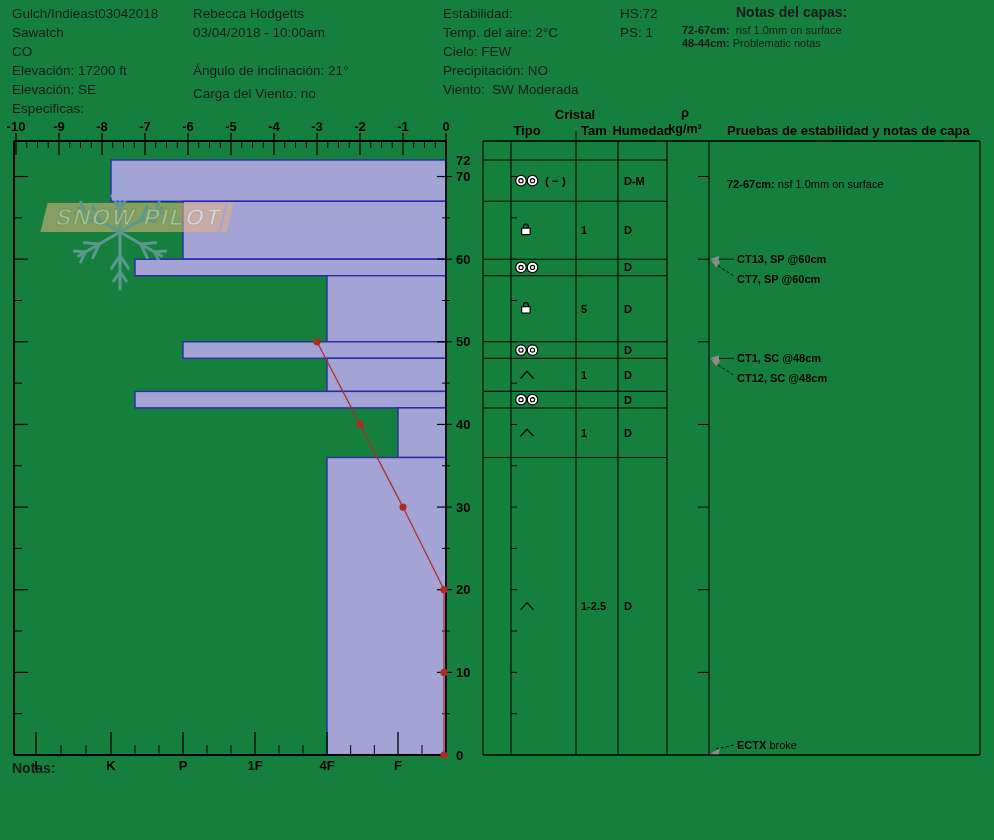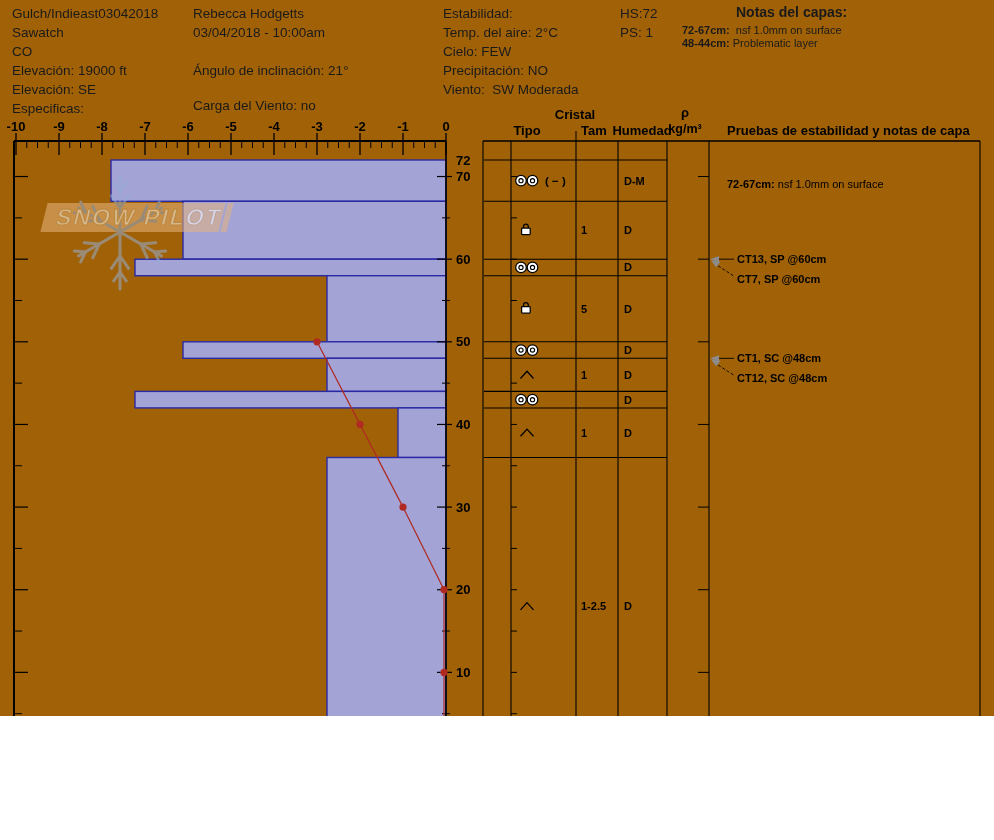--- a/index.html
+++ b/index.html
@@ -1,16 +1,16 @@
 <!DOCTYPE html>
 <html><head>
 <meta charset="utf-8">
 <style>
   html,body{margin:0;padding:0;background:#fff;}
-  #stage{position:relative;width:994px;height:716px;background:#a16207;overflow:hidden;
+  #stage{position:relative;width:994px;height:840px;background:#15803d;overflow:hidden;
          font-family:"Liberation Sans",sans-serif;color:#1a1a1a;}
   .hline{position:absolute;white-space:nowrap;font-size:13.5px;line-height:19px;}
   .hline b{font-weight:normal;}
   .notes-title{position:absolute;font-size:14px;font-weight:bold;white-space:nowrap;padding-left:36px;}
   .note-item{position:absolute;font-size:11px;white-space:nowrap;}
   .note-item b{font-weight:bold;}
   #footer-notes{position:absolute;left:12px;top:760px;font-size:14px;font-weight:bold;}
   #chart{position:absolute;left:0;top:0;}
   
   #logo{position:absolute;left:0;top:0;width:994px;height:840px;opacity:.55;pointer-events:none;}
@@ -23,41 +23,41 @@
              -webkit-text-stroke:1.2px #d9a96a;line-height:27px;}
   #flake{position:absolute;left:0;top:0;}
 </style>
 </head>
 <body>
 <div id="stage">
 
   <div class="hline" style="left:12px;top:4px"><span>Gulch/Indieast03042018</span></div>
   <div class="hline" style="left:12px;top:23px"><span>Sawatch</span></div>
   <div class="hline" style="left:12px;top:42px"><span>CO</span></div>
-  <div class="hline" style="left:12px;top:61px"><b>Elevación:</b> <span>19000 ft</span></div>
+  <div class="hline" style="left:12px;top:61px"><b>Elevación:</b> <span>17200 ft</span></div>
   <div class="hline" style="left:12px;top:80px"><b>Elevación:</b> <span>SE</span></div>
   <div class="hline" style="left:12px;top:99px"><b>Especificas:</b></div>
 
   <div class="hline" style="left:193px;top:4px"><span>Rebecca Hodgetts</span></div>
   <div class="hline" style="left:193px;top:23px"><span>03/04/2018 - 10:00am</span></div>
   <div class="hline" style="left:193px;top:61px"><b>Ángulo de inclinación:</b> <span>21°</span></div>
-  <div class="hline" style="left:193px;top:96px"><b>Carga del Viento:</b> <span>no</span></div>
+  <div class="hline" style="left:193px;top:84px"><b>Carga del Viento:</b> <span>no</span></div>
 
   <div class="hline" style="left:443px;top:4px"><b>Estabilidad:</b></div>
   <div class="hline" style="left:443px;top:23px"><b>Temp. del aire:</b> <span>2°C</span></div>
   <div class="hline" style="left:443px;top:42px"><b>Cielo:</b> <span>FEW</span></div>
   <div class="hline" style="left:443px;top:61px"><b>Precipitación:</b> <span>NO</span></div>
   <div class="hline" style="left:443px;top:80px"><b>Viento:</b>&nbsp; <span>SW Moderada</span></div>
 
   <div class="hline" style="left:620px;top:4px"><b>HS:</b><span>72</span></div>
   <div class="hline" style="left:620px;top:23px"><b>PS:</b> <span>1</span></div>
 
   <div class="notes-title" style="left:700px;top:4px">Notas del capas:</div>
   <div class="note-item" style="left:682px;top:24px"><b>72-67cm:</b>&nbsp; <span>nsf 1.0mm on surface</span></div>
-  <div class="note-item" style="left:682px;top:37px"><b>48-44cm:</b> <span>Problematic layer</span></div>
+  <div class="note-item" style="left:682px;top:37px"><b>48-44cm:</b> <span>Problematic notas</span></div>
 
   <svg id="chart" width="994" height="840">
       <g>
         <rect x="111" y="160.0" width="335" height="41.3" fill="#a3a3d6" stroke="#2a2aa4" stroke-width="1.4"></rect>
         <rect x="183" y="201.3" width="263" height="57.8" fill="#a3a3d6" stroke="#2a2aa4" stroke-width="1.4"></rect>
         <rect x="135" y="259.2" width="311" height="16.5" fill="#a3a3d6" stroke="#2a2aa4" stroke-width="1.4"></rect>
         <rect x="327" y="275.7" width="119" height="66.1" fill="#a3a3d6" stroke="#2a2aa4" stroke-width="1.4"></rect>
         <rect x="183" y="341.8" width="263" height="16.5" fill="#a3a3d6" stroke="#2a2aa4" stroke-width="1.4"></rect>
         <rect x="327" y="358.3" width="119" height="33.1" fill="#a3a3d6" stroke="#2a2aa4" stroke-width="1.4"></rect>
         <rect x="135" y="391.4" width="311" height="16.5" fill="#a3a3d6" stroke="#2a2aa4" stroke-width="1.4"></rect>

